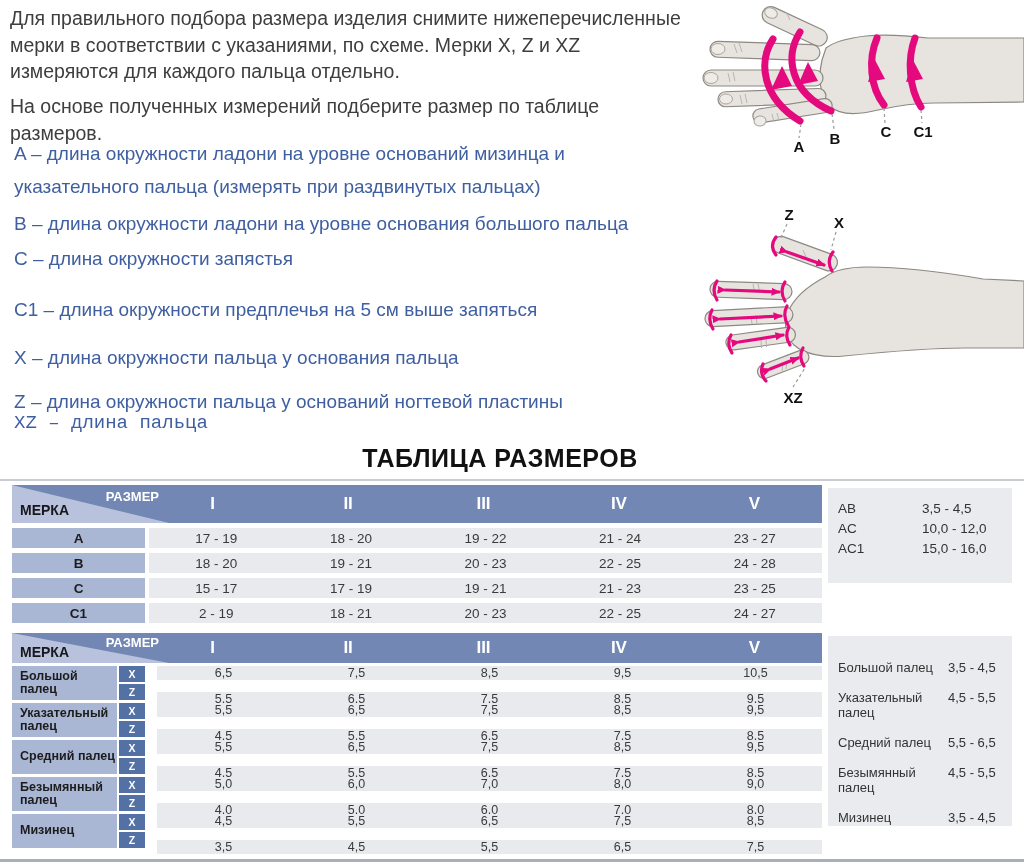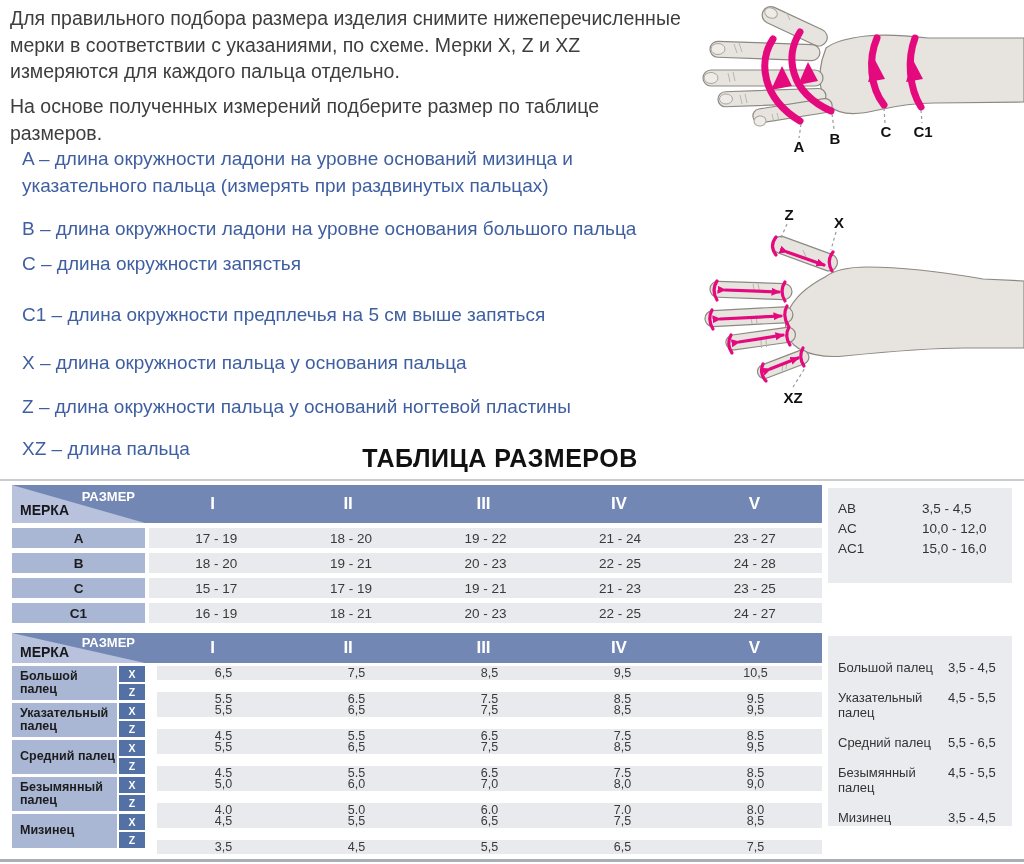--- a/index.html
+++ b/index.html
@@ -5,47 +5,47 @@
   html,body{margin:0;padding:0;background:#fff;}
   .page{position:relative;width:1024px;height:864px;background:#ffffff;overflow:hidden;
         font-family:"Liberation Sans","DejaVu Sans",sans-serif;}
 
   
   .intro{position:absolute;left:10px;width:682px;margin:0;font-size:19.5px;line-height:26.5px;color:#3e3e3e;}
   #intro1{top:5px;}
   #intro2{top:93px;}
 
   
-  .def{position:absolute;left:10px;width:645px;margin:12px;font-size:19px;line-height:27px;color:#3f5fa1;}
+  .def{position:absolute;left:10px;width:645px;margin:4px;font-size:19px;line-height:33px;color:#3f5fa1;}
   #definitions .def:nth-child(1){top:133px;}
   #definitions .def:nth-child(2){top:203px;}
   #definitions .def:nth-child(3){top:238px;}
   #definitions .def:nth-child(4){top:289px;}
   #definitions .def:nth-child(5){top:337px;}
   #definitions .def:nth-child(6){top:381px;}
-  #definitions .def:nth-child(7){top:423px;}
+  #definitions .def:nth-child(7){top:403px;font-family:Liberation Mono, monospace;}
 
   
   #hand1{position:absolute;left:688px;top:2px;}
   #hand2{position:absolute;left:683px;top:188px;}
 
   
   .table-title{position:absolute;top:444px;left:0;width:1000px;margin:0;text-align:center;
                font-size:25px;font-weight:bold;color:#111;letter-spacing:.5px;}
   .hr-top{position:absolute;top:479px;left:0;width:1024px;height:1.5px;background:#c9cdd2;}
   .hr-bottom{position:absolute;top:859px;left:0;width:1024px;height:2.5px;background:#a9afba;}
 
   
   .tbl{position:absolute;left:12px;width:810px;}
   #table1{top:485px;}
   #table2{top:633px;}
   .thead{position:relative;background:#7287b3;}
   #table1 .thead{height:38px;}
   #table2 .thead{height:30px;}
-  .corner{position:absolute;left:0;top:0;bottom:0;width:133px;background:#b8c2dc;}
+  .corner{position:absolute;left:0;top:0;bottom:0;width:133px;background:#b8c2dc;padding-left:24px;}
   .corner::after{content:"";position:absolute;inset:0;background:#7287b3;
                  clip-path:polygon(0 0,100% 0,100% 100%);}
   .corner .top-label{position:absolute;top:4px;right:10px;color:#fff;font-weight:bold;font-size:13px;z-index:2;}
   .corner .bottom-label{position:absolute;bottom:5px;left:8px;color:#17171c;font-weight:bold;font-size:14px;z-index:2;}
   #table2 .corner .top-label{top:2px;}
   #table2 .corner .bottom-label{bottom:3px;}
   .cols{position:absolute;left:133px;right:0;top:0;bottom:0;display:flex;align-items:center;}
   .col{flex:1;text-align:center;color:#fff;font-weight:bold;font-size:17px;}
 
   .t1row{display:flex;height:20px;margin-top:5px;}
@@ -234,21 +234,21 @@
             <div class="cellv">15 - 17</div>
             <div class="cellv">17 - 19</div>
             <div class="cellv">19 - 21</div>
             <div class="cellv">21 - 23</div>
             <div class="cellv">23 - 25</div>
           </div>
         </div>
         <div class="t1row">
           <div class="t1label">C1</div>
           <div class="strip">
-            <div class="cellv">16 - 19</div>
+            <div class="cellv">2 - 19</div>
             <div class="cellv">18 - 21</div>
             <div class="cellv">20 - 23</div>
             <div class="cellv">22 - 25</div>
             <div class="cellv">24 - 27</div>
           </div>
         </div>
       </div>
   </div>
 
   <div class="panel" id="panel1">

